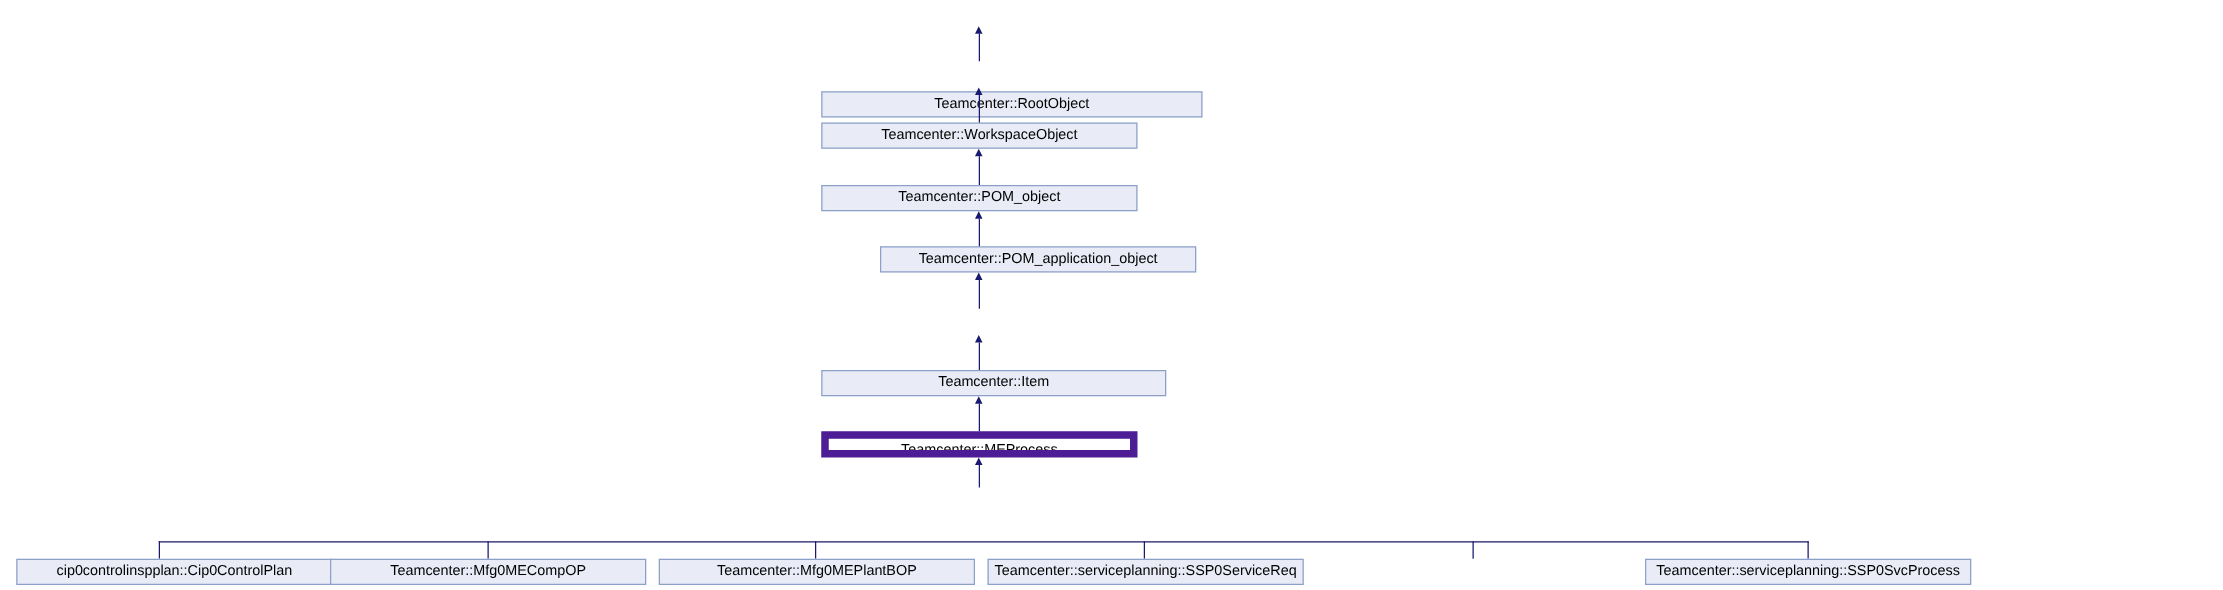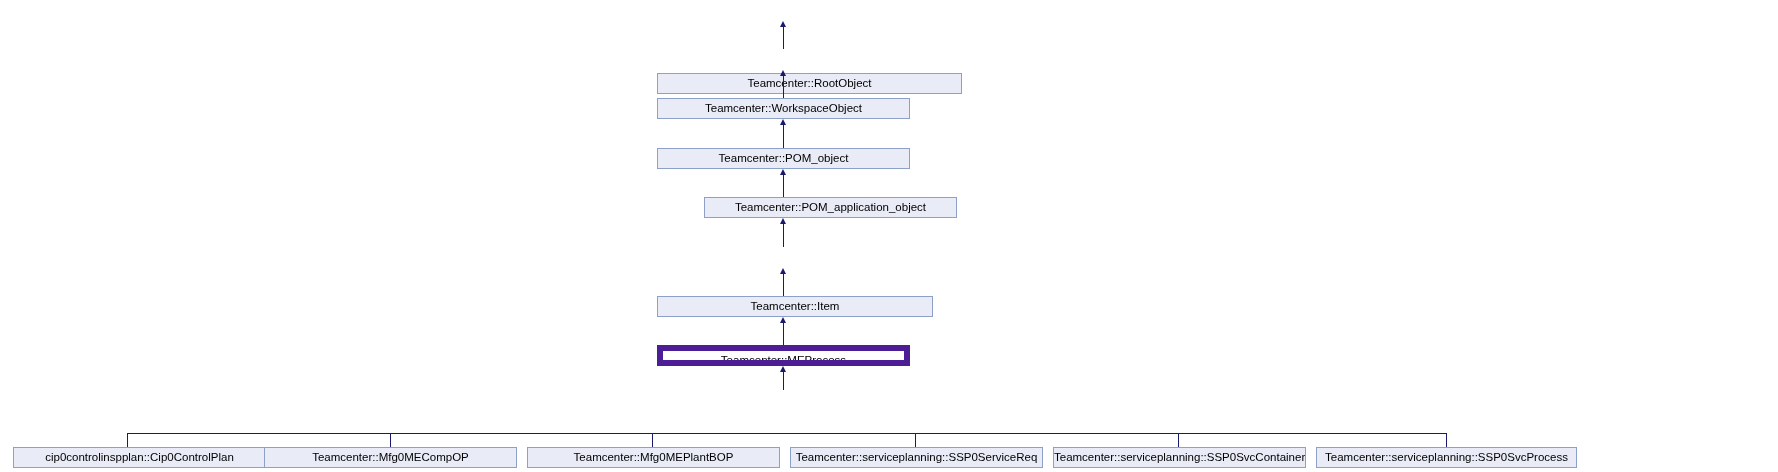--- a/index.html
+++ b/index.html
@@ -107,17 +107,16 @@
   <div class="vline" style="left:1446px;top:433px;height:14px;"></div>
 
   <div class="node" style="left:1px;top:447px;width:253px;margin-left:12px;">cip0controlinspplan::Cip0ControlPlan</div>
 
   <div class="node" style="left:264px;top:447px;width:253px;">Teamcenter::Mfg0MECompOP</div>
 
   <div class="node" style="left:527px;top:447px;width:253px;">Teamcenter::Mfg0MEPlantBOP</div>
 
   <div class="node" style="left:790px;top:447px;width:253px;">Teamcenter::serviceplanning::SSP0ServiceReq</div>
 
-  <div class="node" style="left:1053px;top:447px;width:253px;">Teamcenter::serviceplanning::SSP0SvcContainer</div>
 
   <div class="node" style="left:1316px;top:447px;width:261px;">Teamcenter::serviceplanning::SSP0SvcProcess</div>
 
 </div>
 
 </body></html>

